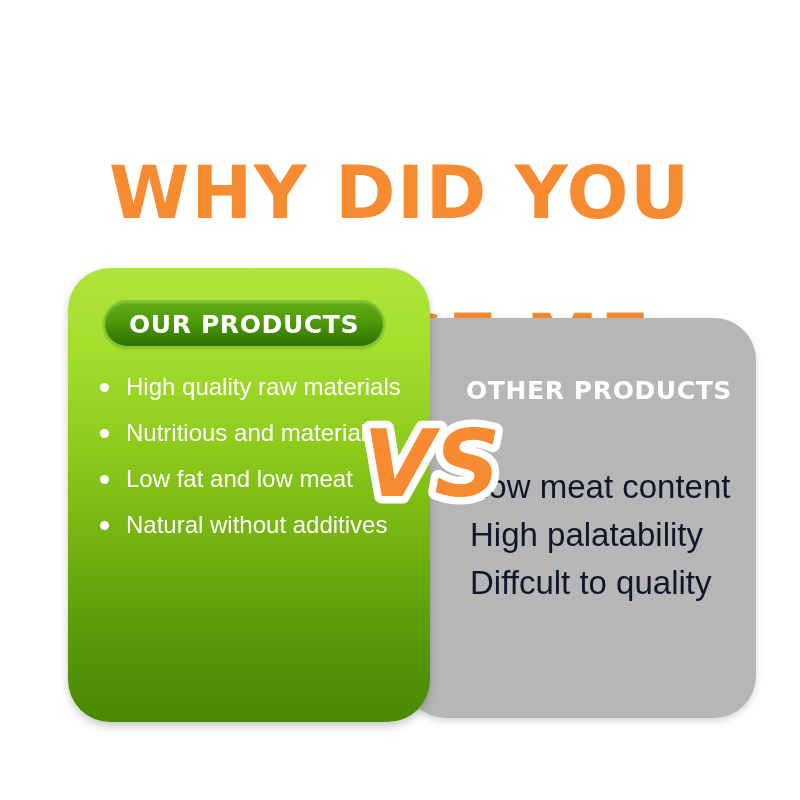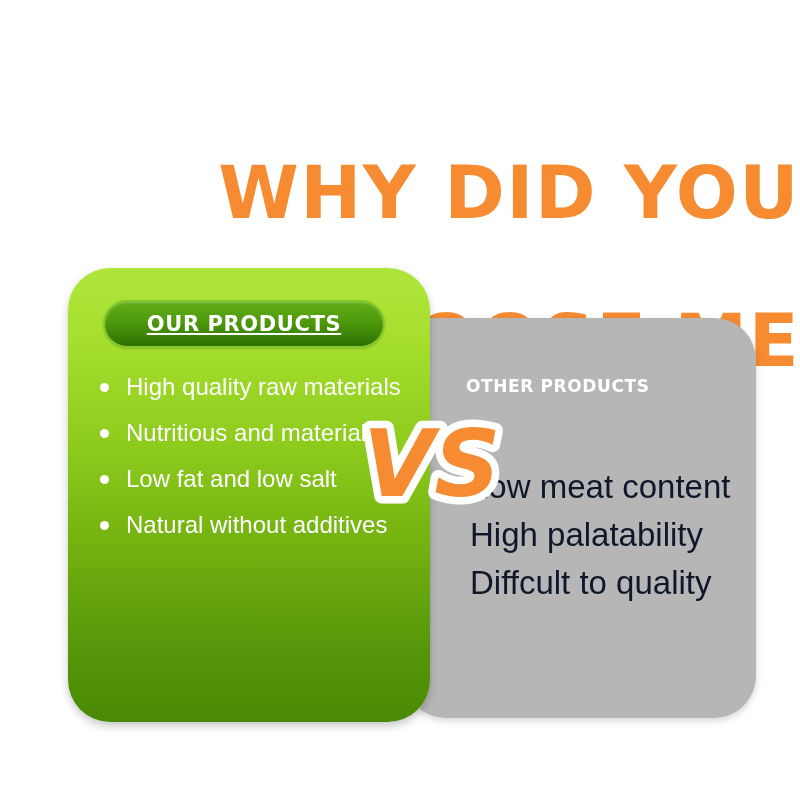--- a/index.html
+++ b/index.html
@@ -21,21 +21,21 @@
     height: 800px;
     background: #ffffff;
   }
 
   
   #title {
     position: absolute;
     left: 0;
     top: 82px;
     width: 800px;
-    text-align: right;
+    text-align: center;
     color: #F68B31;
     font-family: "DejaVu Sans", sans-serif;
     font-weight: bold;
     font-size: 73px;
     line-height: 74px;
     letter-spacing: 1.5px;
     white-space: pre-line;
     user-select: none;
   }
   #title .tline { display: block; }
@@ -55,21 +55,21 @@
     position: absolute;
     left: 0;
     top: 58px;
     width: 352px;
     padding-left: 62px;
     box-sizing: border-box;
     text-align: left;
     color: #FFFFFF;
     font-family: "DejaVu Sans", sans-serif;
     font-weight: bold;
-    font-size: 17px;
+    font-size: 25px;
     letter-spacing: 0.6px;
   }
   #other-list {
     position: absolute;
     left: 66px;
     top: 145px;
     width: 286px;
   }
   #other-list .oitem {
     color: #0f172a;
@@ -110,24 +110,23 @@
     box-shadow: inset 0 1px 2px rgba(255,255,255,0.25),
                 0 1px 2px rgba(0,0,0,0.18);
     display: flex;
     align-items: center;
     justify-content: center;
   }
   #our-badge-label {
     color: #FFFFFF;
     font-family: "DejaVu Sans", sans-serif;
     font-weight: bold;
-    font-size: 21px;
+    font-size: 25px;
     letter-spacing: 0.6px;
     line-height: 1;
-    text-decoration: underline;
   }
 
   #our-list {
     position: absolute;
     left: 22px;
     top: 104px;
     width: 340px;
   }
   #our-list .gitem {
     position: relative;
@@ -192,21 +191,21 @@
       <div class="gitem">
         <span class="dot"></span>
         <span>High quality raw materials</span>
       </div>
       <div class="gitem">
         <span class="dot"></span>
         <span>Nutritious and materials</span>
       </div>
       <div class="gitem">
         <span class="dot"></span>
-        <span>Low fat and low salt</span>
+        <span>Low fat and low meat</span>
       </div>
       <div class="gitem">
         <span class="dot"></span>
         <span>Natural without additives</span>
       </div>
     </div>
   </div>
 
   <div id="vs">
     <svg width="110" height="110" viewBox="0 0 110 110" aria-hidden="true">

